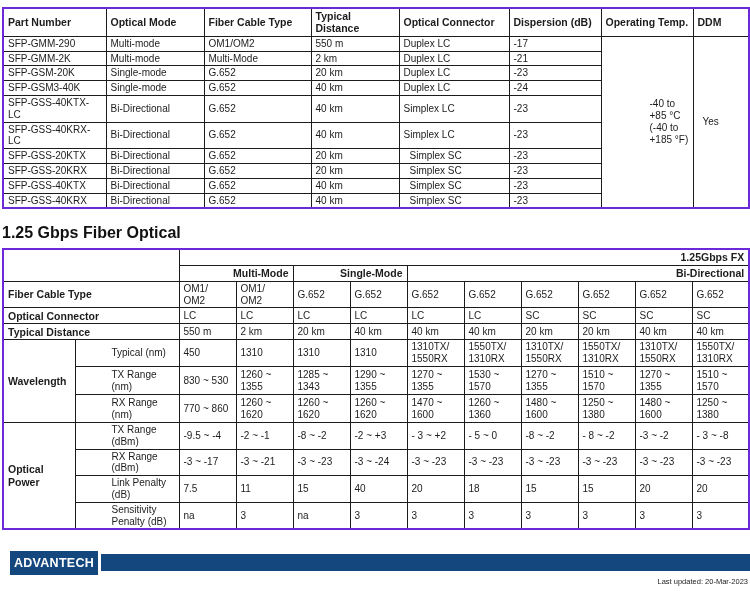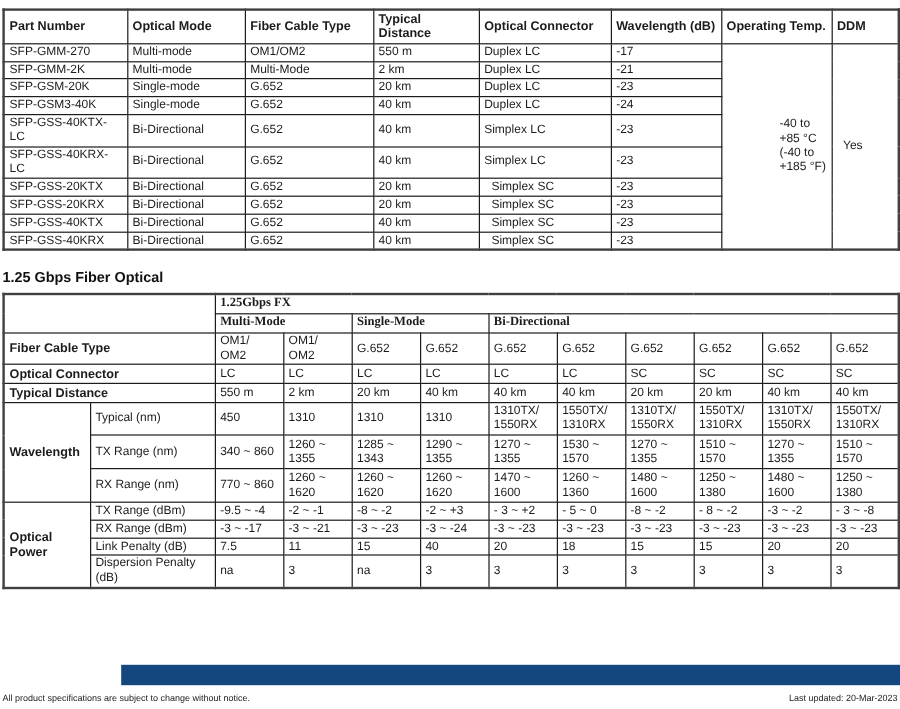--- a/index.html
+++ b/index.html
@@ -1,39 +1,39 @@
 <!DOCTYPE html>
 <html><head>
 <meta charset="utf-8">
 <style>
   html,body{margin:0;padding:0;}
   body{width:750px;height:591px;background:#fff;position:relative;overflow:hidden;
        font-family:"Liberation Sans",sans-serif;color:#1c1c1c;}
-  table{border-collapse:collapse;table-layout:fixed;border:2px solid #404040;}
+  table{border-collapse:collapse;table-layout:fixed;border:2px solid #6d28d9;}
   td,th{border:1px solid #1c1c1c;font-size:10px;font-weight:normal;text-align:left;
         padding:1px 4px;vertical-align:middle;line-height:1.18;overflow:hidden;}
   th{font-weight:bold;font-size:10.5px;}
   
   #t1{margin:7px 0 0 2px;width:746px;}
   #t1 tr{height:14px;}
   #t1 tr.hd{height:17px;}
   #t1 td.sc{padding-left:10px;margin-left:39px;}
   #t1 td.merged{vertical-align:middle;padding-left:48px;}
   
-  .sec-title{margin:15px 0 6px 2px;font-size:12px;font-weight:bold;color:#111;}
+  .sec-title{margin:15px 0 6px 2px;font-size:16px;font-weight:bold;color:#111;}
   
   #t2{margin:0 0 0 2px;width:746px;}
   #t2 tr{height:16px;}
   #t2 tr.rh-b{height:24px;}
   #t2 tr.rh-c{height:28px;}
   #t2 tr.rh-d{height:14px;}
   #t2 tr.rh-e{height:17px;}
-  #t2 th.c{text-align:left;font-family:Liberation Serif, serif;}
+  #t2 th.c{text-align:right;}
   #t2 td.v{white-space:pre-line;}
-  #t2 td.sub{font-weight:normal;}
+  #t2 td.sub{font-weight:normal;padding-left:36px;}
   
   .logo-box{position:absolute;left:10px;top:551px;width:88px;height:24px;background:#15477f;
             display:flex;align-items:center;justify-content:center;color:#fff;
             font-weight:bold;font-size:12.5px;letter-spacing:.3px;}
   .footer-bar{position:absolute;left:101px;top:554px;width:649px;height:17px;background:#15477f;}
   .foot-note{position:absolute;left:2px;top:577px;font-size:7.5px;color:#222;}
   .foot-updated{position:absolute;right:2px;top:577px;font-size:7.5px;color:#222;text-align:right;}
 </style>
 </head>
 <body>
@@ -51,26 +51,26 @@
         <col style="width:92px">
         <col style="width:56px">
     </colgroup>
     <tbody>
         <tr class="hd">
       <th>Part Number</th>
       <th>Optical Mode</th>
       <th>Fiber Cable Type</th>
       <th>Typical Distance</th>
       <th>Optical Connector</th>
-      <th>Wavelength (dB)</th>
+      <th>Dispersion (dB)</th>
       <th>Operating Temp.</th>
       <th>DDM</th>
     </tr>
     <tr>
-      <td>SFP-GMM-270</td>
+      <td>SFP-GMM-290</td>
       <td>Multi-mode</td>
       <td>OM1/OM2</td>
       <td>550 m</td>
       <td>Duplex LC</td>
       <td>-17</td>
       <td class="merged" rowspan="10">
         <span>-40 to +85 °C</span><br>
         <span>(-40 to +185 °F)</span>
       </td>
       <td class="merged" rowspan="10" style="padding-left:9px">Yes</td>
@@ -231,21 +231,21 @@
 1550RX</td>
       <td class="v">1550TX/
 1310RX</td>
       <td class="v">1310TX/
 1550RX</td>
       <td class="v">1550TX/
 1310RX</td>
     </tr>
     <tr class="rh-c">
       <td class="sub">TX Range (nm)</td>
-      <td class="v">340 ~ 860</td>
+      <td class="v">830 ~ 530</td>
       <td class="v">1260 ~
 1355</td>
       <td class="v">1285 ~
 1343</td>
       <td class="v">1290 ~
 1355</td>
       <td class="v">1270 ~
 1355</td>
       <td class="v">1530 ~
 1570</td>
@@ -314,32 +314,32 @@
       <td class="v">15</td>
       <td class="v">40</td>
       <td class="v">20</td>
       <td class="v">18</td>
       <td class="v">15</td>
       <td class="v">15</td>
       <td class="v">20</td>
       <td class="v">20</td>
     </tr>
     <tr class="rh-e">
-      <td class="sub">Dispersion Penalty (dB)</td>
+      <td class="sub">Sensitivity Penalty (dB)</td>
       <td class="v">na</td>
       <td class="v">3</td>
       <td class="v">na</td>
       <td class="v">3</td>
       <td class="v">3</td>
       <td class="v">3</td>
       <td class="v">3</td>
       <td class="v">3</td>
       <td class="v">3</td>
       <td class="v">3</td>
     </tr>
   </tbody>
     </table>
 
+  <div class="logo-box">ADVANTECH</div>
   <div class="footer-bar"></div>
-  <div class="foot-note">All product specifications are subject to change without notice.</div>
   <div class="foot-updated">Last updated: 20-Mar-2023</div>
 
 </div>
 
 </body></html>

